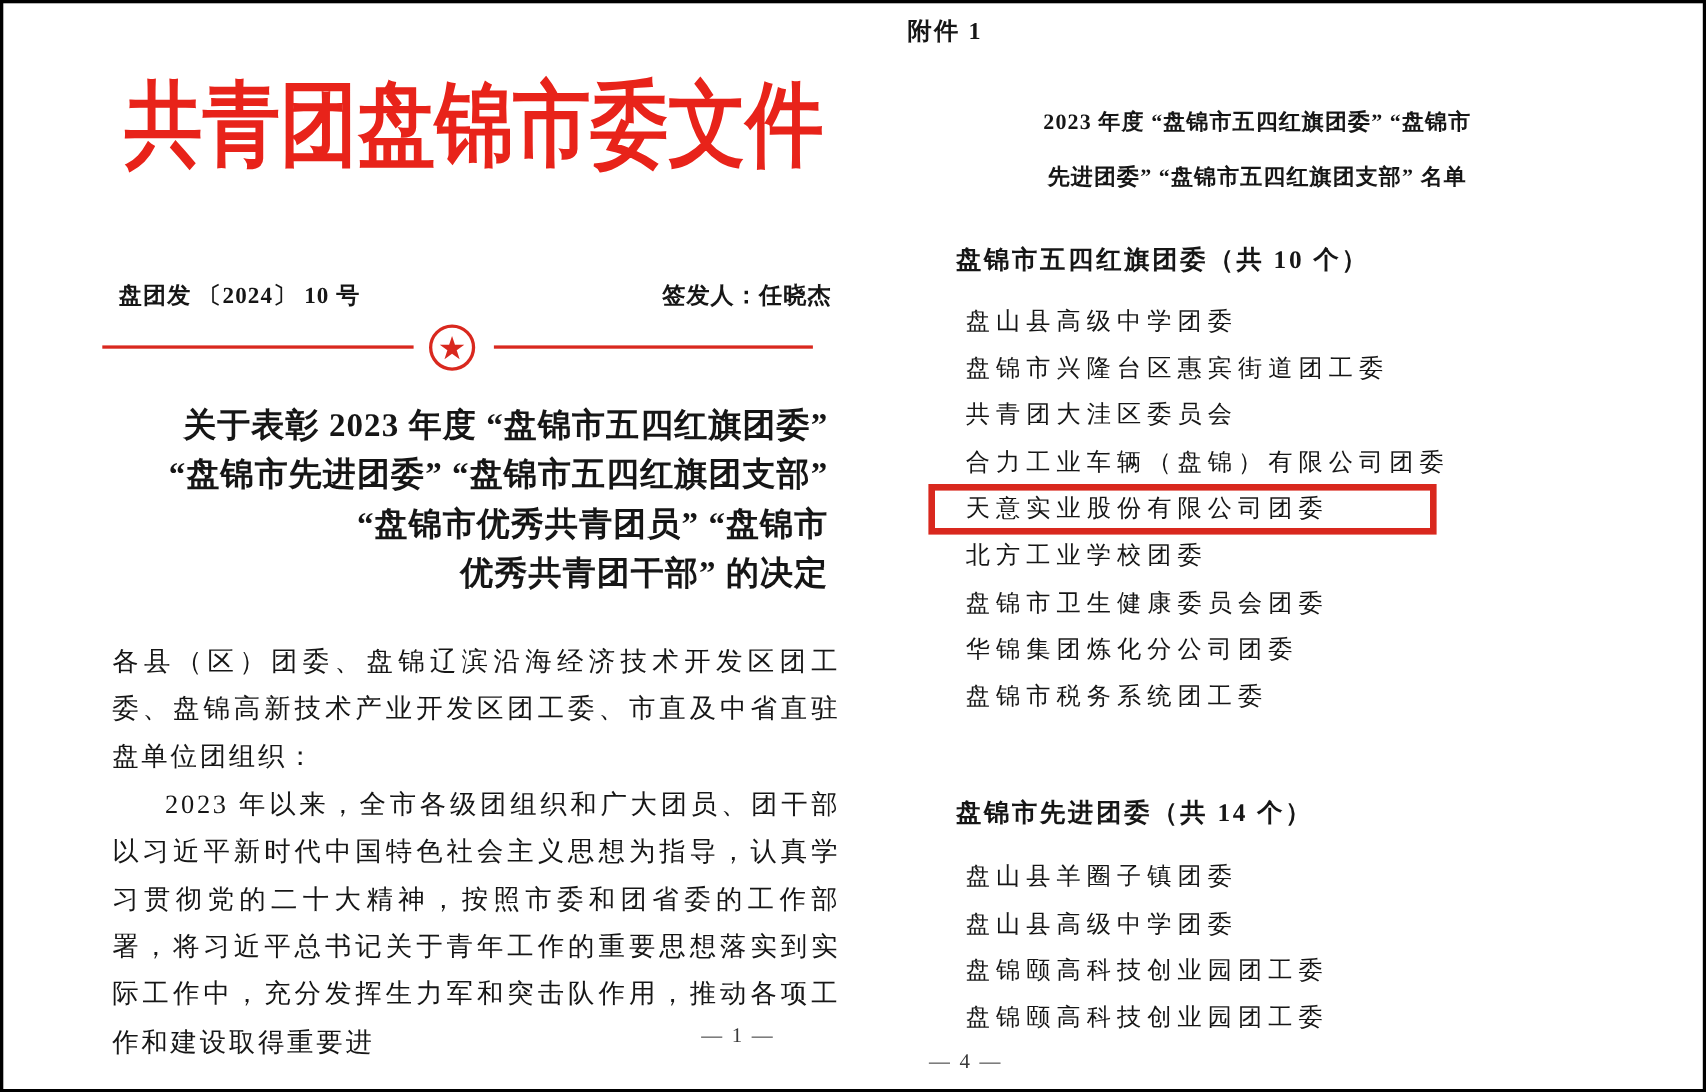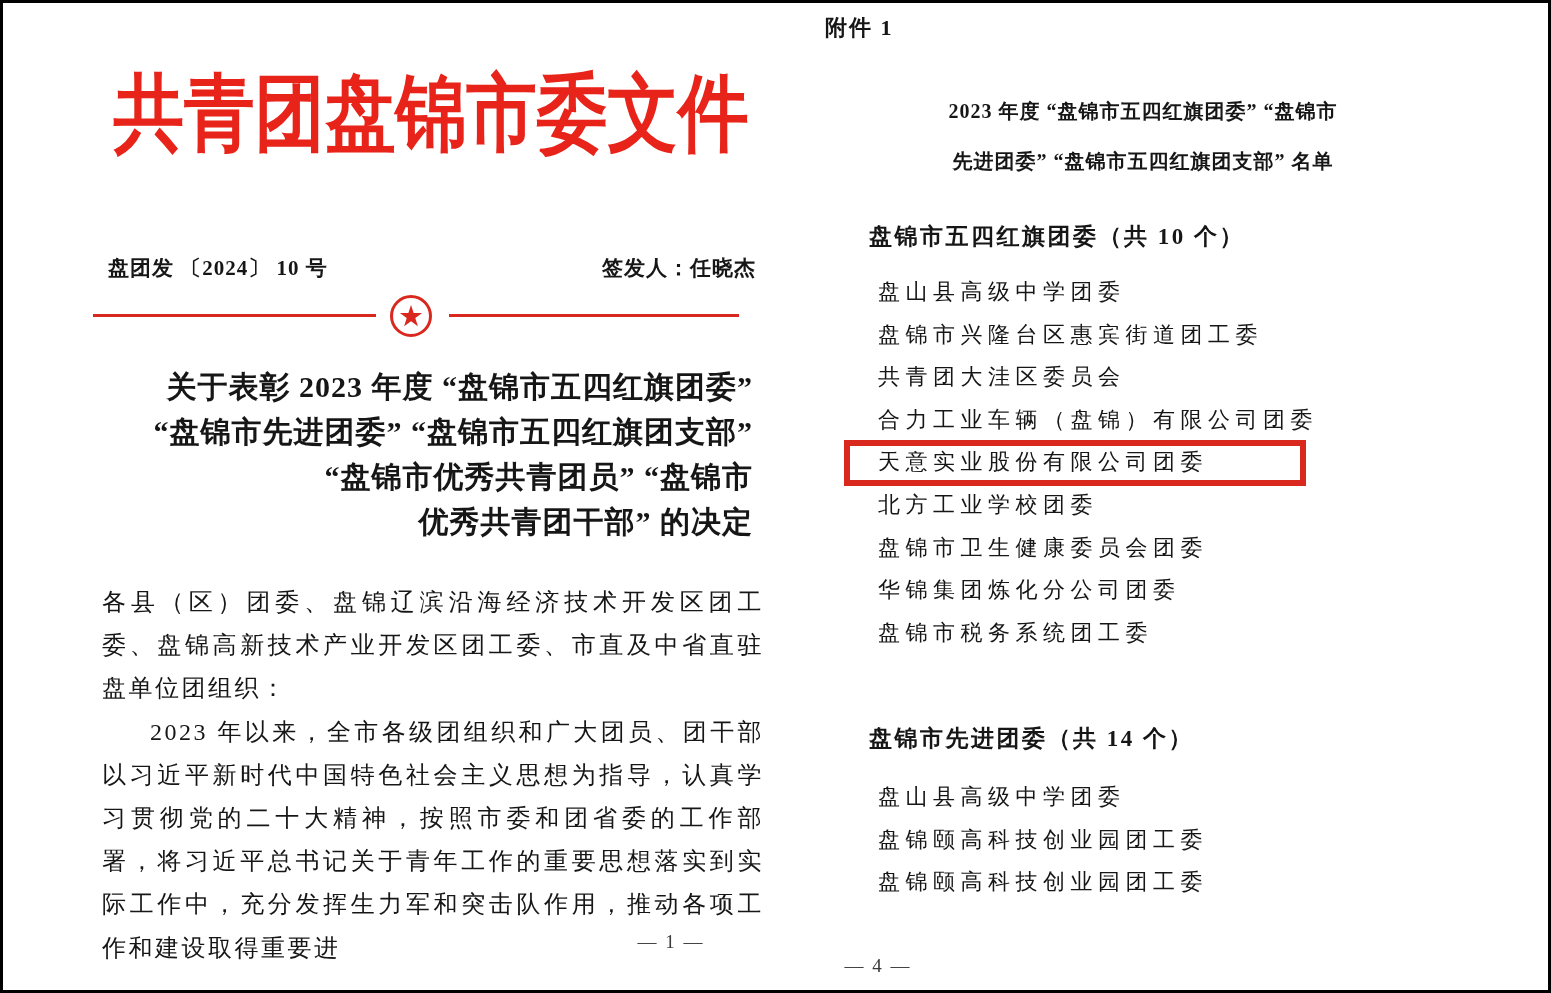--- a/index.html
+++ b/index.html
@@ -121,20 +121,21 @@
       <div class="row">盘锦市卫生健康委员会团委</div>
       <div class="row">华锦集团炼化分公司团委</div>
       <div class="row">盘锦市税务系统团工委</div>
     </div>
 
     <div class="highlight-box"></div>
 
     <div class="sec-heading second">盘锦市先进团委（共 14 个）</div>
 
     <div class="org-list second">
+      <div class="row">盘山县羊圈子镇团委</div>
       <div class="row">盘山县高级中学团委</div>
       <div class="row">盘锦颐高科技创业园团工委</div>
       <div class="row">盘锦颐高科技创业园团工委</div>
     </div>
 
     <div class="pagenum right">— 4 —</div>
   </section>
 
 </div>
 

